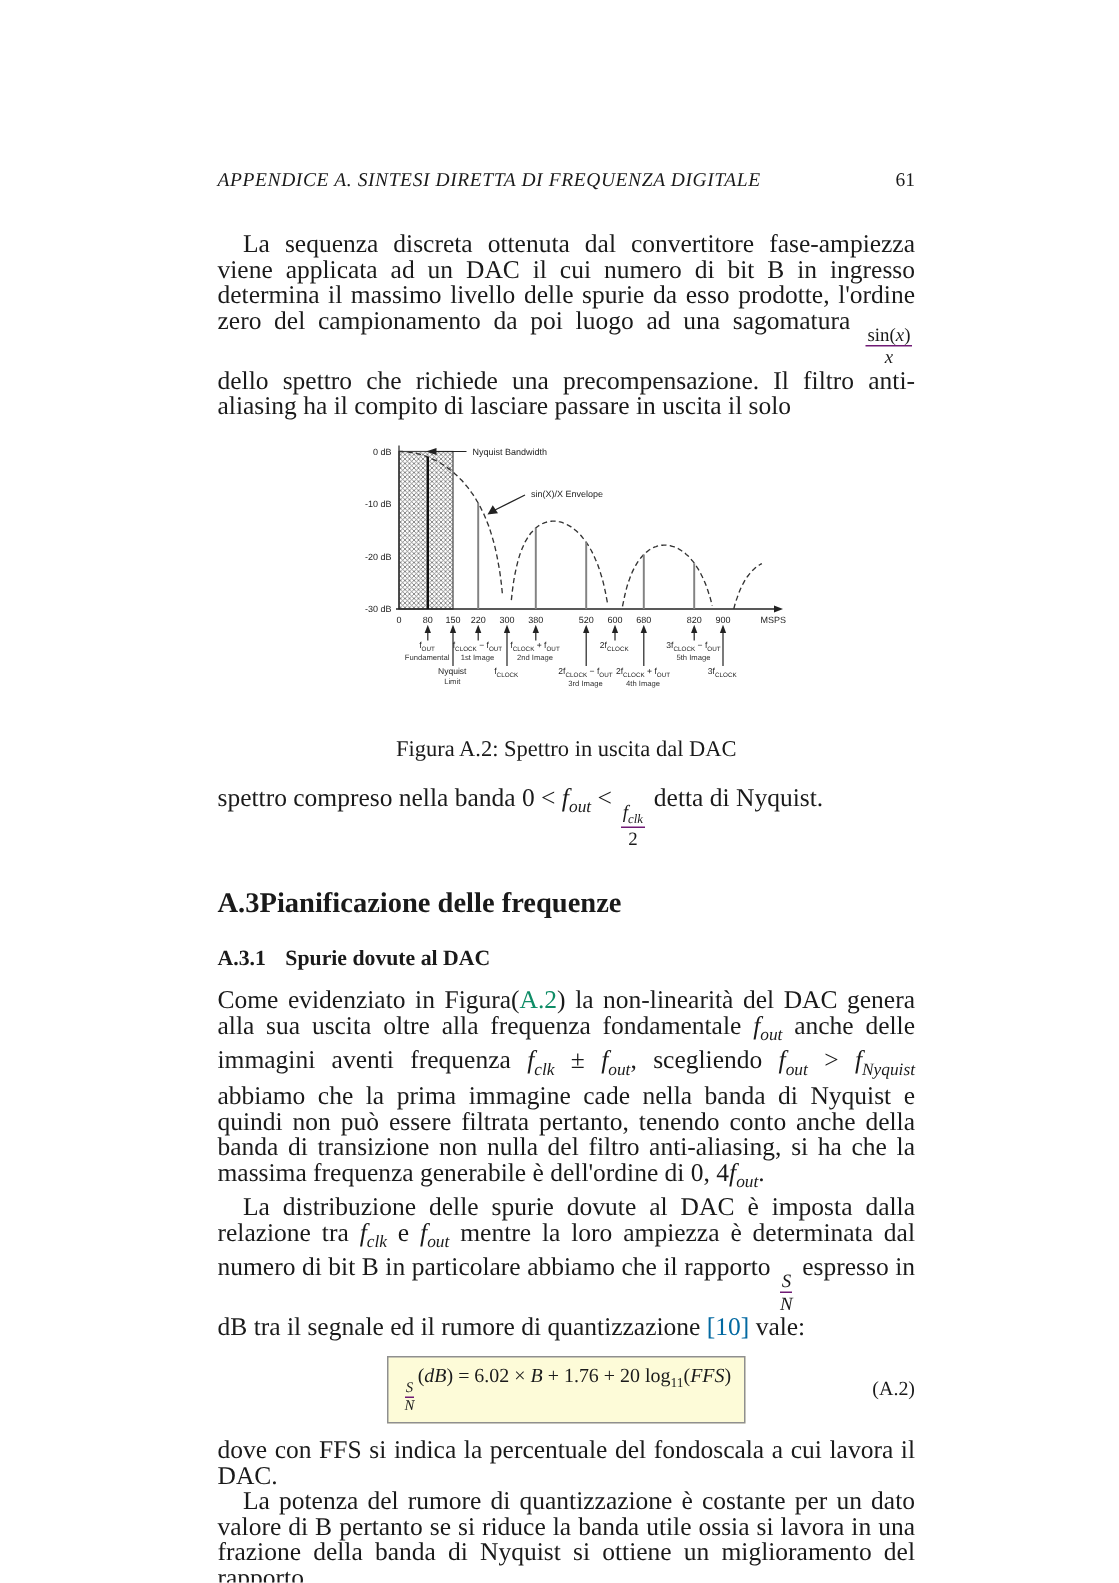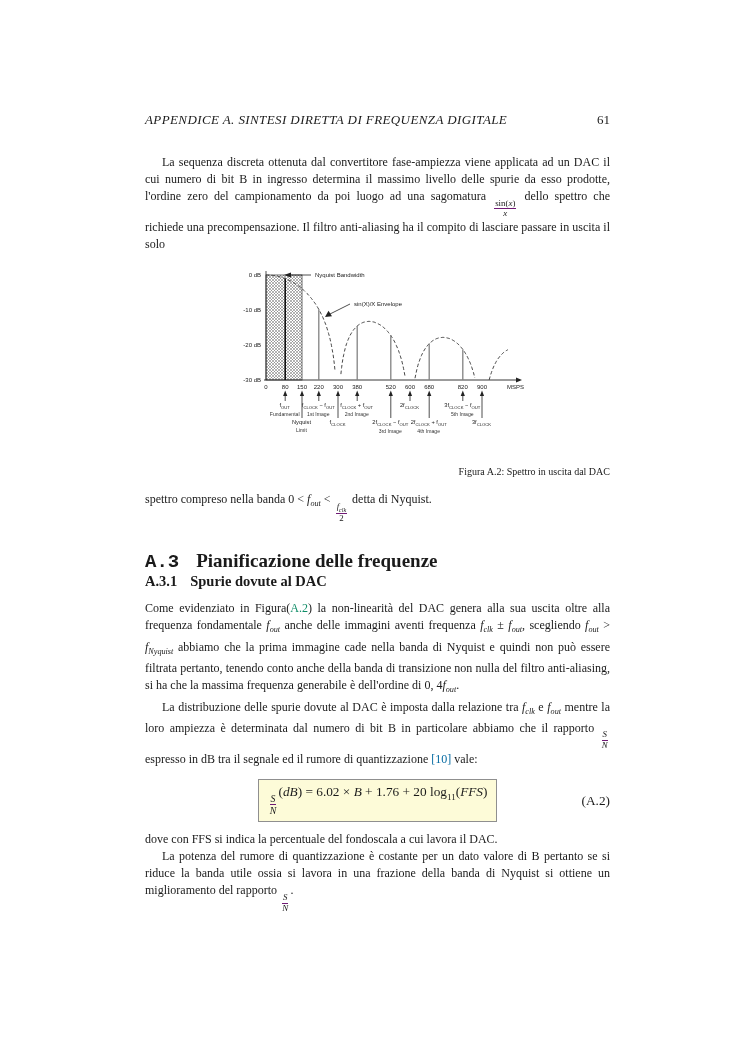--- a/index.html
+++ b/index.html
@@ -4,46 +4,46 @@
 <style>
   *{box-sizing:border-box;margin:0;padding:0;}
   html,body{width:746px;height:1055px;background:#ffffff;}
   body{font-family:"Liberation Serif",serif;color:#1a1a1a;overflow:hidden;}
   .page{width:746px;height:1055px;padding:112px 136px 0 145px;}
 
   .header{display:flex;justify-content:space-between;align-items:baseline;font-size:13px;margin-bottom:26px;}
   .header .title{font-style:italic;letter-spacing:0.4px;}
   .header .pageno{font-style:normal;}
 
-  .para{font-size:12px;line-height:17px;text-align:justify;}
+  .para{font-size:17px;line-height:17px;text-align:justify;}
   .indent{text-indent:17px;}
   .post-fig{margin-top:14px;}
 
   .mi{font-style:italic;}
   sub{font-size:0.68em;}
   .frac{display:inline-flex;flex-direction:column;align-items:center;vertical-align:-0.62em;
         font-size:0.74em;line-height:1.12;margin:0 2px;text-indent:0;}
   .frac .fnum{border-bottom:1px solid #701a75;padding:0 1px;}
   .ref-link{color:#0e8c66;cursor:pointer;margin-top:21px;}
   .cite-link{color:#0369a1;cursor:pointer;}
 
   .figure-wrap{margin-top:9px;}
   .spectrum{position:relative;width:300px;height:175px;margin:0 auto;}
   .fig-txt{font-family:"Liberation Sans",sans-serif;font-size:6px;fill:#222;}
   .fig-label{position:absolute;transform:translateX(-50%);text-align:center;
              font-family:"Liberation Sans",sans-serif;font-size:5.7px;color:#222;
              white-space:nowrap;line-height:1.3;}
   .fig-label .mi{font-style:normal;}
   .fig-label sub{font-size:4.2px;}
   .fig-note{font-size:5.1px;color:#333;}
-  .caption{text-align:right;font-size:10px;margin-top:29px;}
+  .caption{text-align:center;font-size:15px;margin-top:29px;}
 
   h2.sec{font-size:19px;font-weight:bold;margin-top:26px;}
-  h2.sec .sec-num{margin-right:17px;font-family:Liberation Mono, monospace;}
-  h3.subsec{font-size:14.5px;font-weight:bold;}
+  h2.sec .sec-num{}
+  h3.subsec{font-size:14.5px;font-weight:bold;margin-top:17px;}
   h3.subsec .sec-num{margin-right:13px;}
   .after-head{margin-top:10px;}
 
   .eq-row{position:relative;text-align:center;margin:11px 0 9px;}
   .eq-box{display:inline-block;background:#fdfbd8;border:1px solid #8f8f8f;
           padding:4px 9px 5px;font-size:13.3px;}
   .eq-num{position:absolute;right:0;top:50%;transform:translateY(-50%);font-size:13.3px;}
 </style>
 </head>
 <body>

